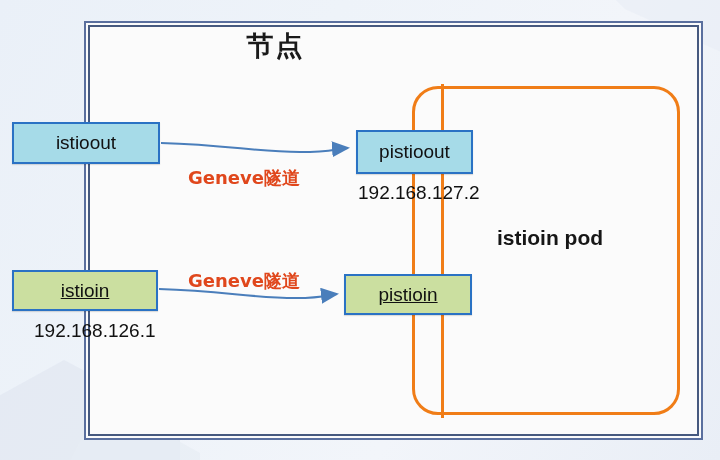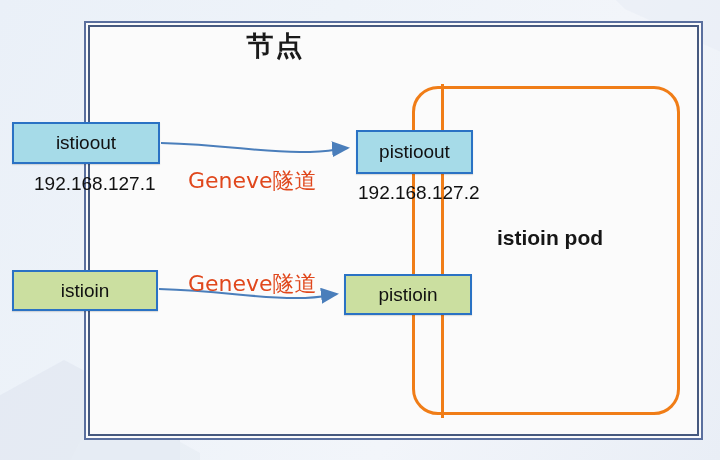--- a/index.html
+++ b/index.html
@@ -73,39 +73,39 @@
   
   .nbox{
     position:absolute;
     border:2px solid #2a72c4;
     box-sizing:border-box;
     display:flex;align-items:center;justify-content:center;
     font-size:19px;color:#111;
     box-shadow:0 1px 1px rgba(0,0,0,.12);
   }
   .nbox.blue{background:#a6dbe8;}
-  .nbox.green{background:#cbdfa0;}
+  .nbox.green{background:#cbdfa0;text-decoration:underline;}
 
   #box-istioout{left:12px;top:122px;width:148px;height:42px;}
   #box-pistioout{left:356px;top:130px;width:117px;height:44px;}
   #box-istioin{left:12px;top:270px;width:146px;height:41px;}
   #box-pistioin{left:344px;top:274px;width:128px;height:41px;}
 
   
   .ip{
     position:absolute;font-size:19px;color:#111;white-space:nowrap;
   }
   #ip-istioout{left:34px;top:173px;}
   #ip-pistioout{left:358px;top:182px;}
   #ip-istioin{left:34px;top:320px;}
   #ip-pistioin{left:325px;top:330px;}
 
   
   .tunnel-label{
-    position:absolute;font-size:22px;font-weight:400;color:#e0471c;
+    position:absolute;font-size:18px;font-weight:700;color:#e0471c;
     white-space:nowrap;
     font-family:"DejaVu Sans","Liberation Sans",sans-serif;
   }
   #tunnel-label-out{left:188px;top:166px;}
   #tunnel-label-in{left:188px;top:269px;}
 
   
   #arrows{position:absolute;left:0;top:0;width:720px;height:460px;}
 </style>
 </head>
@@ -134,19 +134,19 @@
     </defs>
     <path d="M161,143 C 230,145 255,152 300,152 C 330,152 335,149 348,148" fill="none" stroke="#4a7ebb" stroke-width="2" marker-end="url(#ah)"></path>
     <path d="M159,289 C 225,291 250,298 296,298 C 322,298 328,295 337,294" fill="none" stroke="#4a7ebb" stroke-width="2" marker-end="url(#ah)"></path>
   </svg>
 
   <div class="nbox blue" id="box-istioout">istioout</div>
   <div class="nbox blue" id="box-pistioout">pistioout</div>
   <div class="nbox green" id="box-istioin">istioin</div>
   <div class="nbox green" id="box-pistioin">pistioin</div>
 
-  <div class="ip" id="ip-istioout">192.168.127.1</div>
   <div class="ip" id="ip-pistioout">192.168.127.2</div>
+  <div class="ip" id="ip-istioin">192.168.126.1</div>
 
   <div class="tunnel-label" id="tunnel-label-out">Geneve隧道</div>
   <div class="tunnel-label" id="tunnel-label-in">Geneve隧道</div>
 
 </div>
 
 </body></html>

